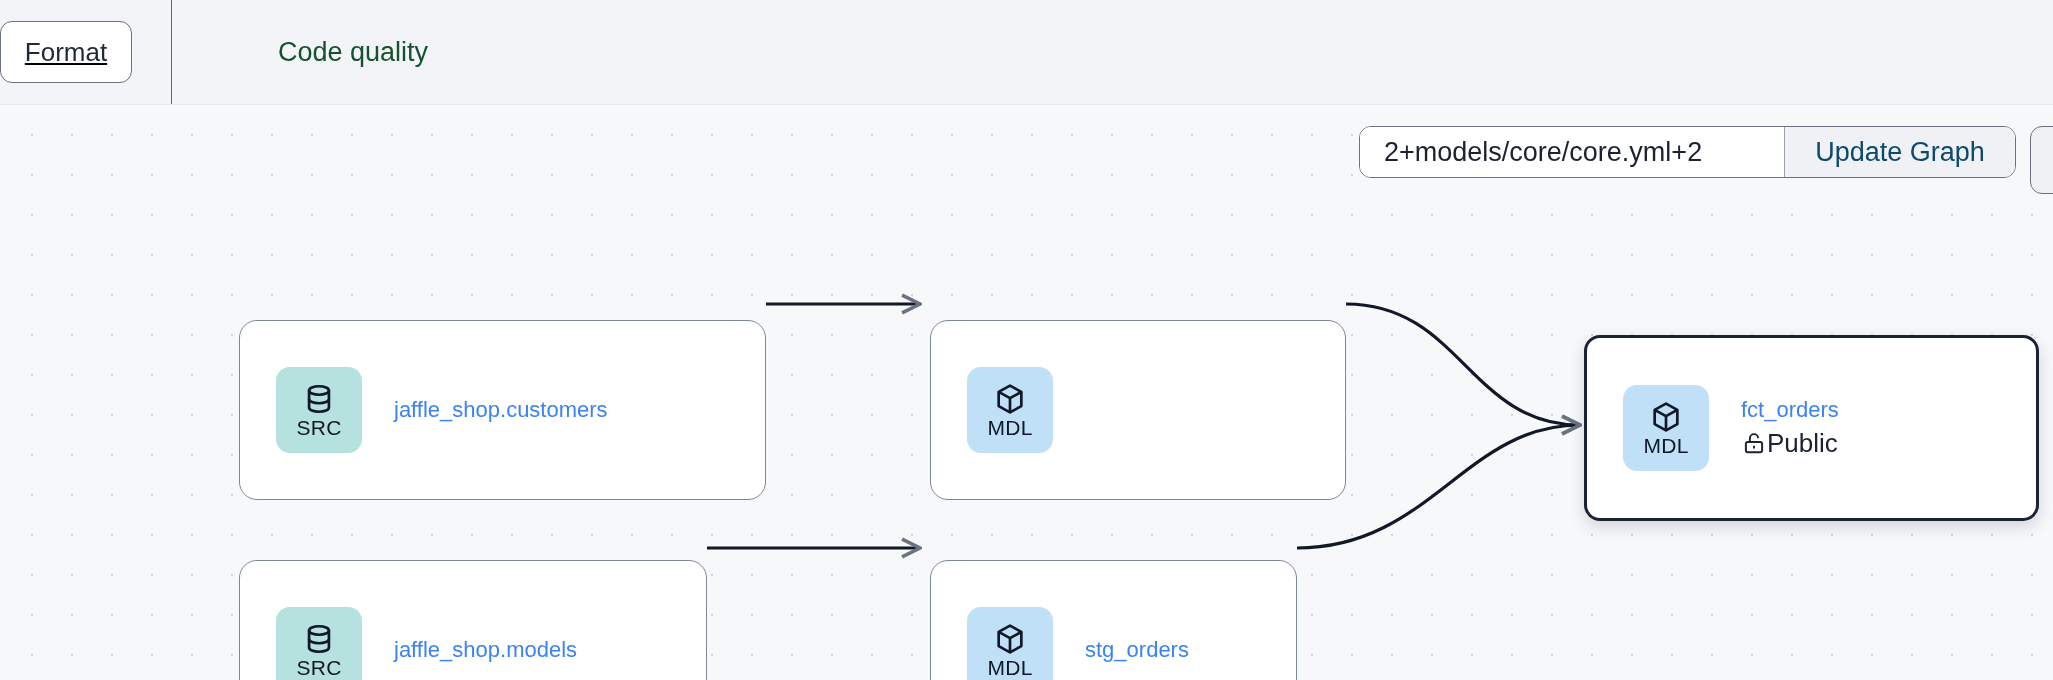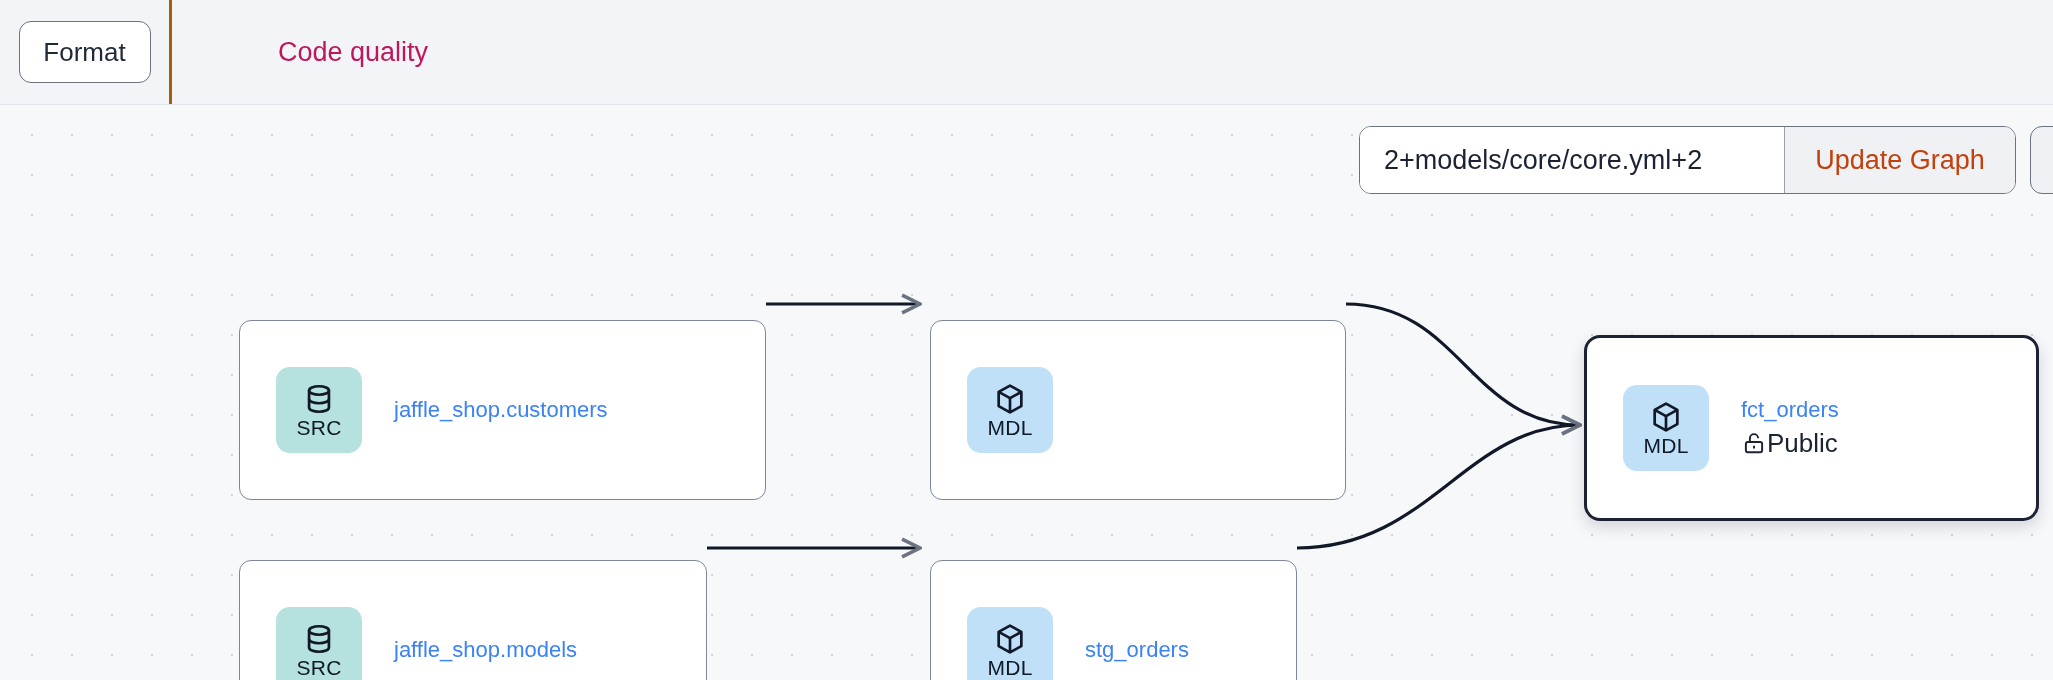--- a/index.html
+++ b/index.html
@@ -23,22 +23,23 @@
     display: flex;
     align-items: flex-start;
   }
 
   .format-zone {
     width: 172px;
     height: 104px;
     flex: 0 0 172px;
     display: flex;
     align-items: center;
-    justify-content: center;
-    border-right: 3px solid #a16207;
+    justify-content: flex-start;
+    border-right: 1px solid #a16207;
+    text-decoration: underline;
   }
 
   .format-button {
     width: 132px;
     height: 62px;
     background: #ffffff;
     border: 1px solid #6b7280;
     border-radius: 12px;
     color: #1f2937;
     font-size: 26px;
@@ -56,21 +57,21 @@
     gap: 0px;
   }
 
   .tab {
     position: relative;
     height: 104px;
     padding: 0 34px;
     display: flex;
     align-items: center;
     font-size: 27px;
-    color: #be185d;
+    color: #14532d;
     cursor: pointer;
     white-space: nowrap;
   }
 
   .tab.active::after {
     content: "";
     position: absolute;
     left: 12px;
     right: 12px;
     bottom: 4px;
@@ -98,21 +99,21 @@
     width: 2053px;
     height: 575px;
     pointer-events: none;
   }
 
   
   .node {
     position: absolute;
     background: #ffffff;
     border: 1px solid #7e8699;
-    border-radius: 12px;
+    border-radius: 18px;
     display: flex;
     align-items: center;
     padding-left: 36px;
     gap: 32px;
     cursor: pointer;
   }
 
   .node.selected {
     border: 3px solid #1b2233;
     border-radius: 16px;
@@ -171,21 +172,21 @@
     position: absolute;
     left: 1359px;
     top: 21px;
     display: flex;
     align-items: flex-start;
     gap: 14px;
   }
 
   .graph-input-group {
     display: flex;
-    height: 68px;
+    height: 52px;
     border: 1px solid #6b7280;
     border-radius: 12px;
     overflow: hidden;
     background: #ffffff;
   }
 
   .graph-input {
     width: 424px;
     height: 100%;
     border: none;
@@ -196,21 +197,21 @@
     background: #ffffff;
     font-family: "Liberation Sans", sans-serif;
   }
 
   .update-graph-button {
     width: 231px;
     height: 100%;
     border: none;
     border-left: 1px solid #9aa1ae;
     background: #eff1f4;
-    color: #c2410c;
+    color: #0c4a6e;
     font-size: 27px;
     cursor: pointer;
     font-family: "Liberation Sans", sans-serif;
   }
 
   .side-button {
     width: 70px;
     height: 68px;
     border: 1px solid #6b7280;
     border-radius: 12px;

